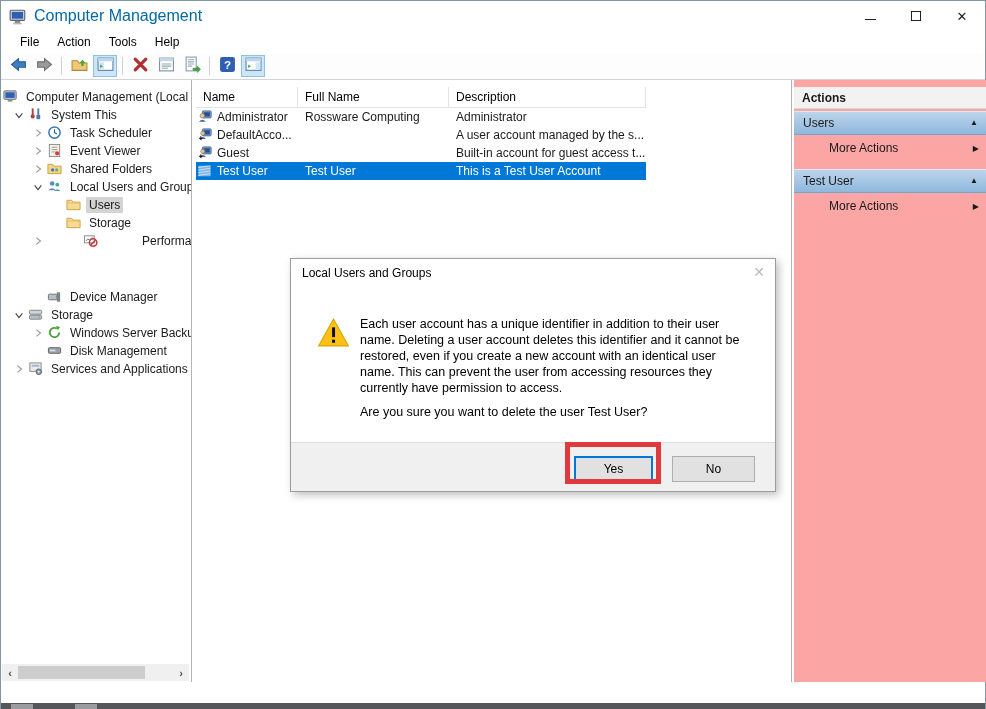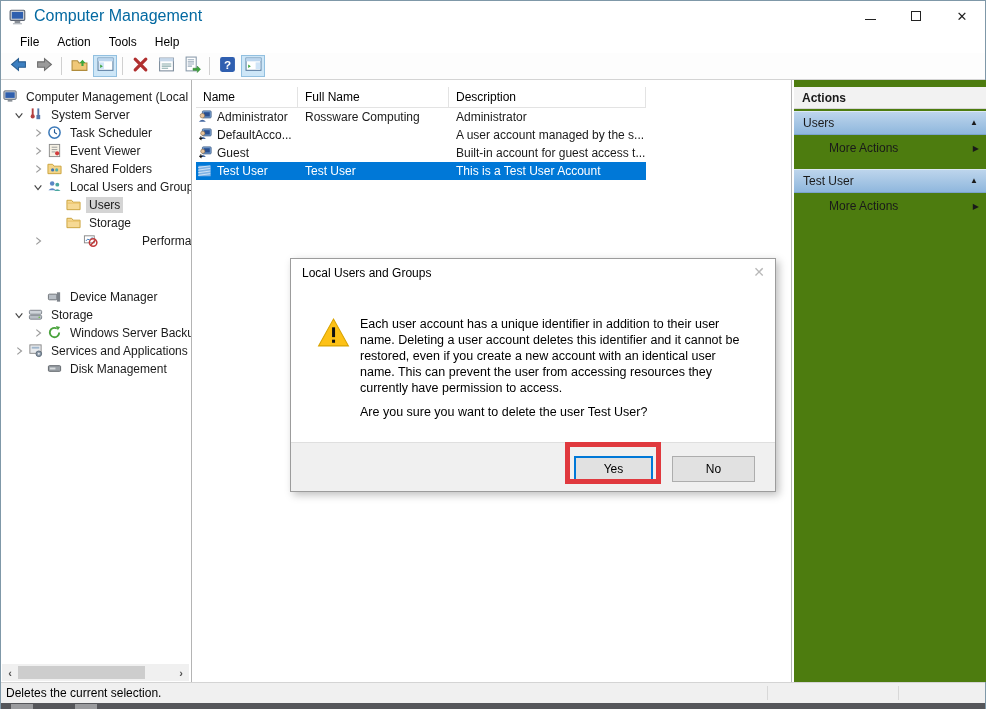--- a/index.html
+++ b/index.html
@@ -49,21 +49,21 @@
   .list-pane { position:absolute; left:192px; top:0; width:599px; height:602px; background:#fff; border-right:1px solid #b4b4b4; }
   .list-header { position:absolute; left:3px; top:7px; height:21px; display:flex; border-bottom:1px solid #e3e3e3; }
   .col-h { padding:3px 0 0 7px; border-right:1px solid #e3e3e3; color:#000; }
   .list-rows { position:absolute; left:3px; top:28px; right:0; }
   .list-row { height:18px; display:flex; align-items:center; width:450px; }
   .list-row.selected { background:#0078d7; color:#fff; }
   .cell { overflow:hidden; white-space:nowrap; display:flex; align-items:center; }
   .cell-icon { width:15px; height:14px; margin:0 4px 0 2px; flex:0 0 15px; }
   .cell-icon svg { width:14px; height:14px; }
 
-  .actions-pane { position:absolute; left:793px; top:0; width:193px; height:602px; background:#4d7c0f; }
+  .actions-pane { position:absolute; left:793px; top:0; width:193px; height:602px; background:#fca5a5; }
   .actions-title { margin-top:7px; height:22px; padding:4px 8px 0 8px; font-weight:bold; background:#f2f2f2; border-bottom:1px solid #d6d6d6; }
   .act-section-h { height:24px; line-height:24px; padding:0 9px; background:linear-gradient(#bdd5ec,#8fb7dd); border-top:1px solid #dce8f4; border-bottom:1px solid #7aa3cc; display:flex; justify-content:space-between; align-items:center; margin-top:2px; }
   .act-section-h .tri { font-size:8px; color:#1a1a1a; }
   .act-item { height:26px; display:flex; align-items:center; justify-content:space-between; padding:0 8px 0 35px; }
   .act-item .tri { font-size:8px; color:#1a1a1a; }
   .act-gap { height:6px; }
 
   
   .dialog { position:absolute; left:289px; top:178px; width:486px; height:234px; background:#fff; border:1px solid #9c9c9c; box-shadow:3px 3px 8px rgba(0,0,0,0.25); z-index:10; }
   .dlg-title { position:absolute; left:11px; top:7px; font-size:12px; color:#000; }
@@ -198,21 +198,21 @@
               <svg viewBox="0 0 12 12">
                 <path d="M2 4 l4 5 4-5" fill="none" stroke="#444" stroke-width="1.4"></path>
               </svg>
             </span>
             <span class="tree-icon"><svg viewBox="0 0 16 16">
                 <rect x="4" y="1.5" width="2" height="7" fill="#b34040"></rect>
                 <circle cx="5" cy="10" r="2.2" fill="#b34040"></circle>
                 <rect x="10" y="1.5" width="2" height="7" fill="#5577aa"></rect>
                 <rect x="9" y="8.5" width="4" height="4.5" fill="#5577aa"></rect>
               </svg></span>
-            <span class="tree-label">System Server</span>
+            <span class="tree-label">System This</span>
           </div>
           <div class="tree-row" style="padding-left: 27px;">
             <span class="tree-chev">
               <svg viewBox="0 0 12 12">
                 <path d="M4 2 l5 4 -5 4" fill="none" stroke="#9a9a9a" stroke-width="1.4"></path>
               </svg>
             </span>
             <span class="tree-icon"><svg viewBox="0 0 16 16">
                 <circle cx="8" cy="8" r="6" fill="#fff" stroke="#3a78b8" stroke-width="1.6"></circle>
                 <path d="M8 4.5 V8 L10.5 9.5" stroke="#245a94" stroke-width="1.2" fill="none"></path>
@@ -315,41 +315,41 @@
               <svg viewBox="0 0 12 12">
                 <path d="M4 2 l5 4 -5 4" fill="none" stroke="#9a9a9a" stroke-width="1.4"></path>
               </svg>
             </span>
             <span class="tree-icon"><svg viewBox="0 0 16 16">
                 <path d="M13 8 a5 5 0 1 1 -2.5-4.3" fill="none" stroke="#49a33c" stroke-width="2"></path>
                 <path d="M9.5 1 l4.5 1 -2.5 3.5 z" fill="#49a33c"></path>
               </svg></span>
             <span class="tree-label">Windows Server Backup</span>
           </div>
+          <div class="tree-row" style="padding-left: 27px;">
+            <span class="tree-chev"></span>
+            <span class="tree-icon"><svg viewBox="0 0 16 16">
+                <rect x="1.5" y="5" width="13" height="6" rx="1" fill="#9aa0a6" stroke="#5d6267"></rect>
+                <rect x="3" y="7" width="6" height="2" fill="#d7dadd"></rect>
+              </svg></span>
+            <span class="tree-label">Disk Management</span>
+          </div>
           <div class="tree-row" style="padding-left: 8px;">
             <span class="tree-chev">
               <svg viewBox="0 0 12 12">
                 <path d="M4 2 l5 4 -5 4" fill="none" stroke="#9a9a9a" stroke-width="1.4"></path>
               </svg>
             </span>
             <span class="tree-icon"><svg viewBox="0 0 16 16">
                 <rect x="2" y="2" width="12" height="9" fill="#e8eaed" stroke="#888"></rect>
                 <rect x="4" y="4" width="8" height="2" fill="#9fb6cc"></rect>
                 <circle cx="11.5" cy="11.5" r="3" fill="#8a99a8" stroke="#5d6a77"></circle>
                 <circle cx="11.5" cy="11.5" r="1.1" fill="#e8eaed"></circle>
               </svg></span>
             <span class="tree-label">Services and Applications</span>
-          </div>
-          <div class="tree-row" style="padding-left: 27px;">
-            <span class="tree-chev"></span>
-            <span class="tree-icon"><svg viewBox="0 0 16 16">
-                <rect x="1.5" y="5" width="13" height="6" rx="1" fill="#9aa0a6" stroke="#5d6267"></rect>
-                <rect x="3" y="7" width="6" height="2" fill="#d7dadd"></rect>
-              </svg></span>
-            <span class="tree-label">Disk Management</span>
           </div>
         </div>
       <div class="tree-hscroll">
         <div class="hs-arrow">‹</div>
         <div class="hs-track">
             <div class="hs-thumb"></div>
           </div>
         <div class="hs-arrow">›</div>
       </div>
     </div>
@@ -454,24 +454,19 @@
       <div class="dlg-question">Are you sure you want to delete the user Test User?</div>
       <div class="dlg-footer">
         <div class="annotation-box"></div>
         <div class="dlg-btn btn-yes default">Yes</div>
         <div class="dlg-btn btn-no">No</div>
       </div>
     </div>
 
   </div>
 
-  <div class="statusbar">
-    <span class="status-text">Deletes the current selection.</span>
-    <div class="status-div" style="left:766px"></div>
-    <div class="status-div" style="left:897px"></div>
-  </div>
 
   <div class="taskbar-sliver">
     <div class="task-chip" style="left:10px;width:22px"></div>
     <div class="task-chip" style="left:74px;width:22px"></div>
   </div>
 
 </div>
 
 </body></html>

